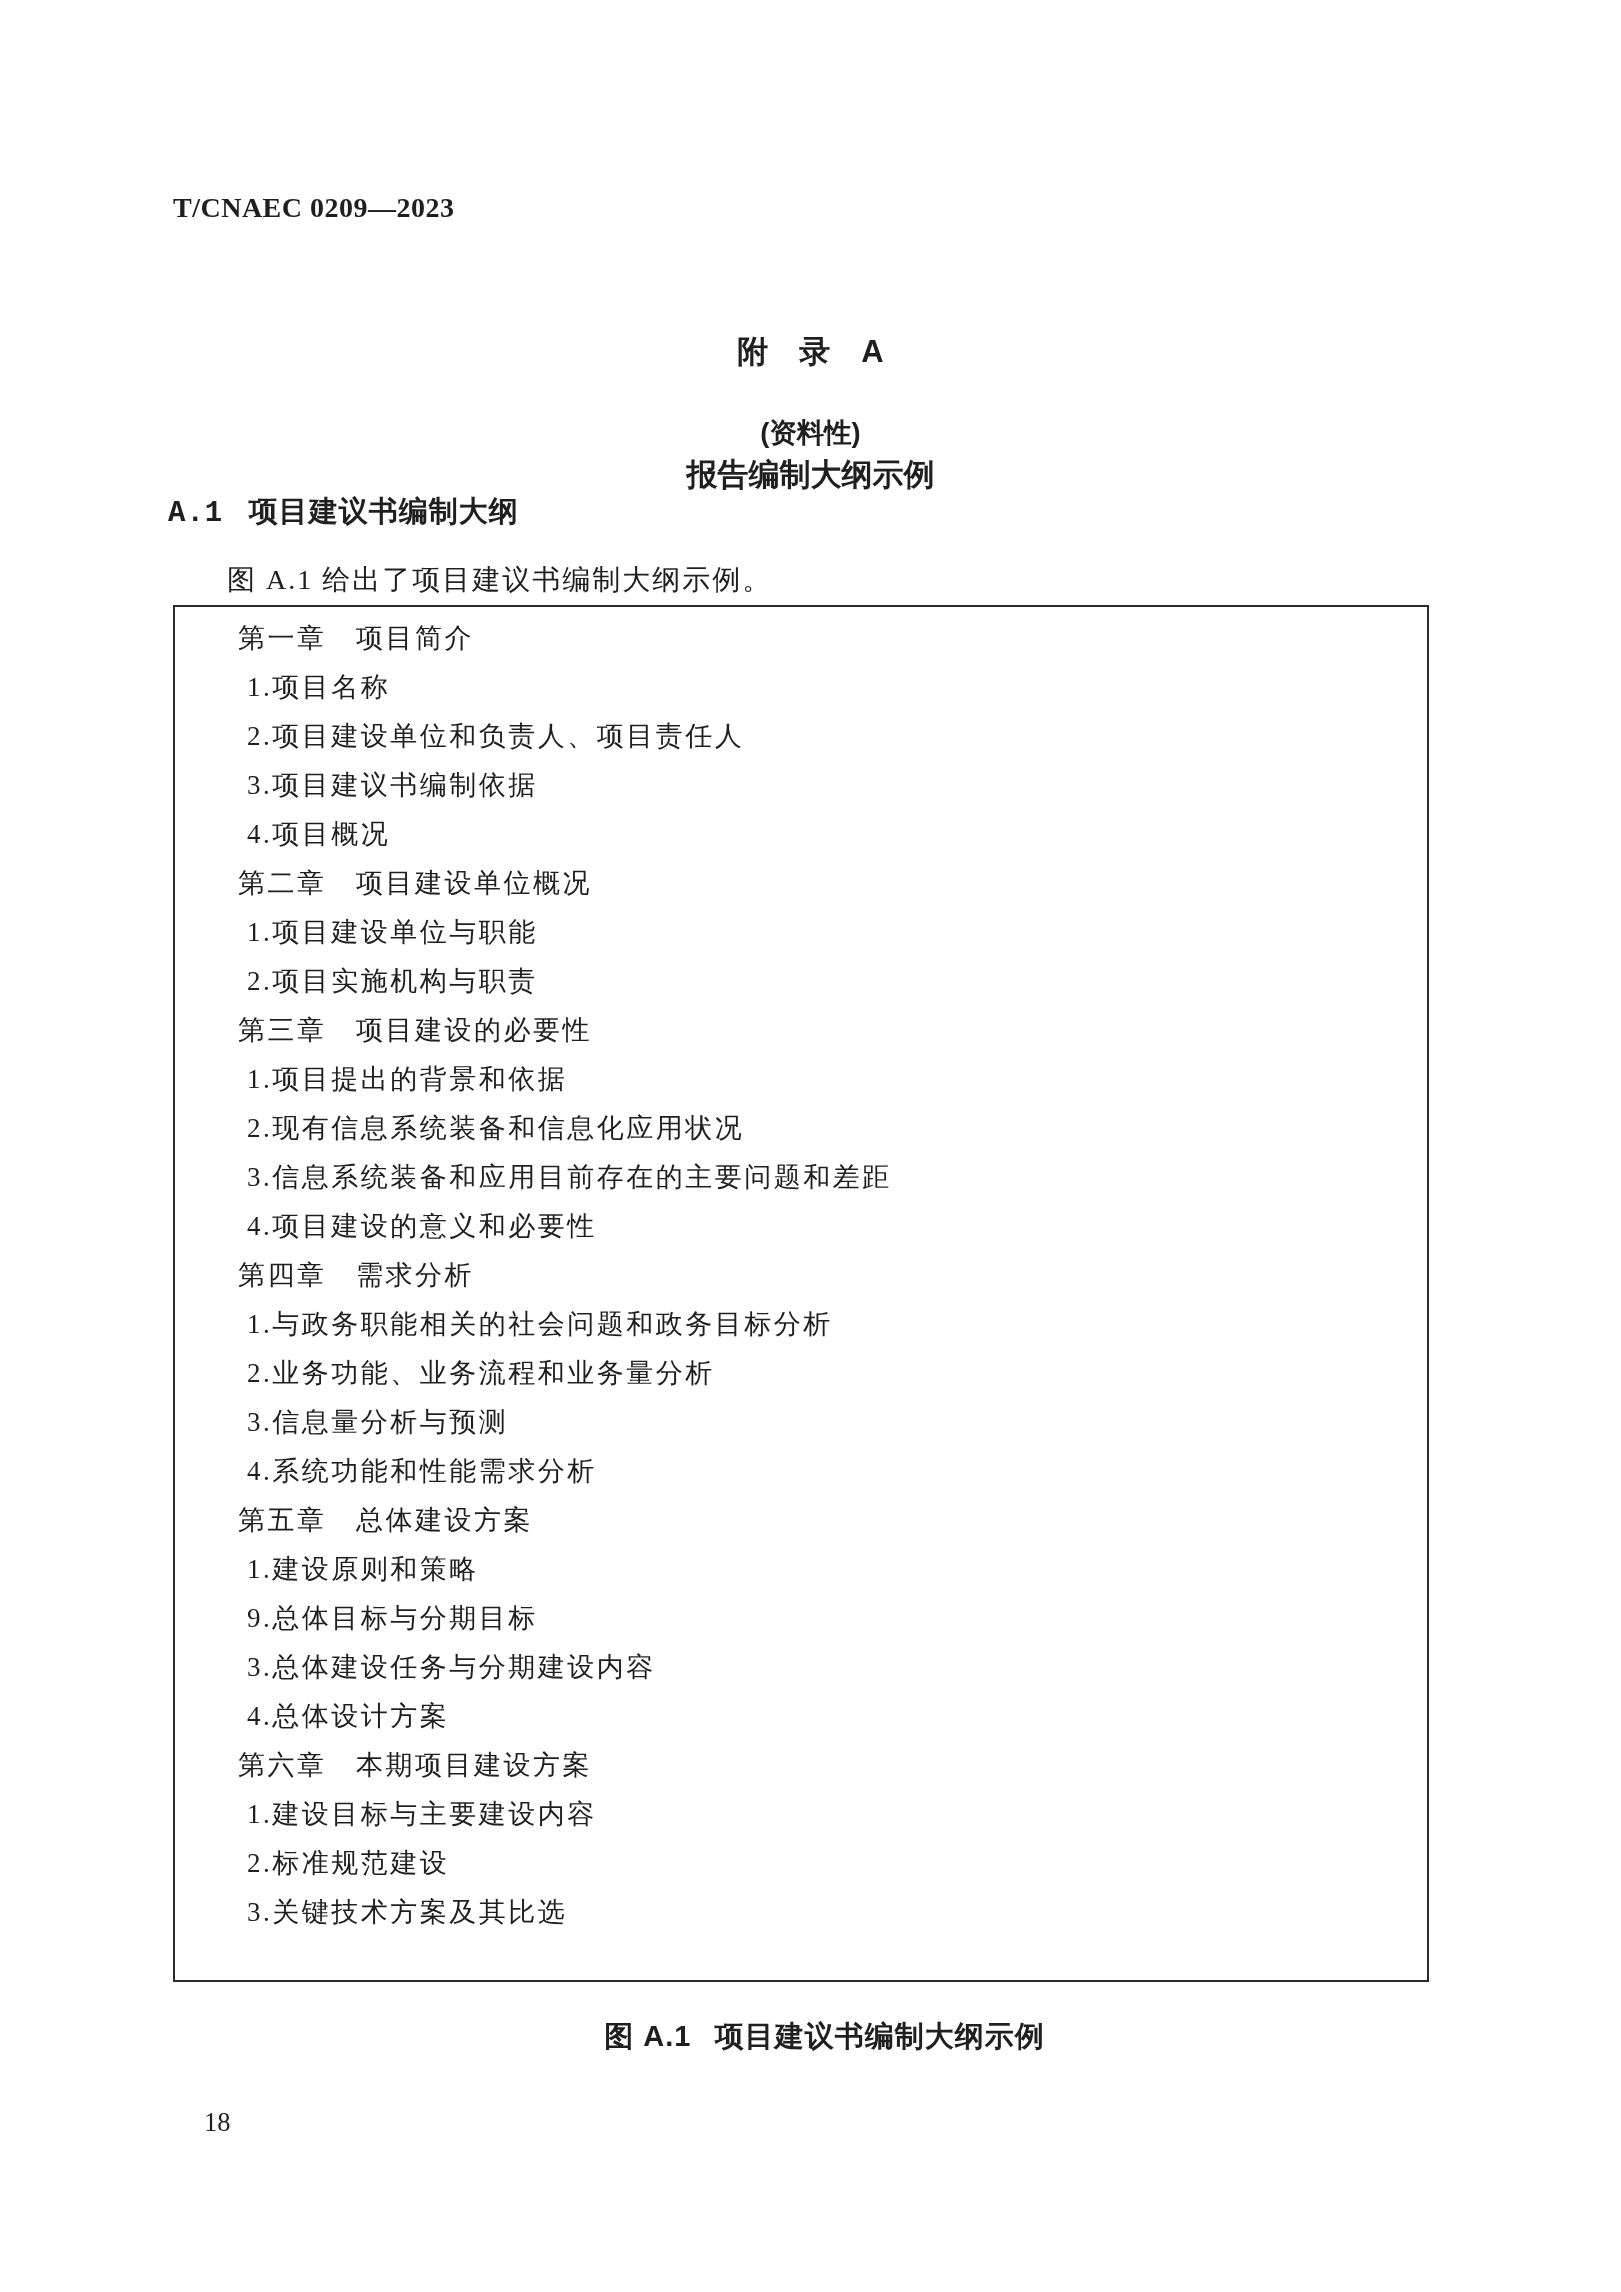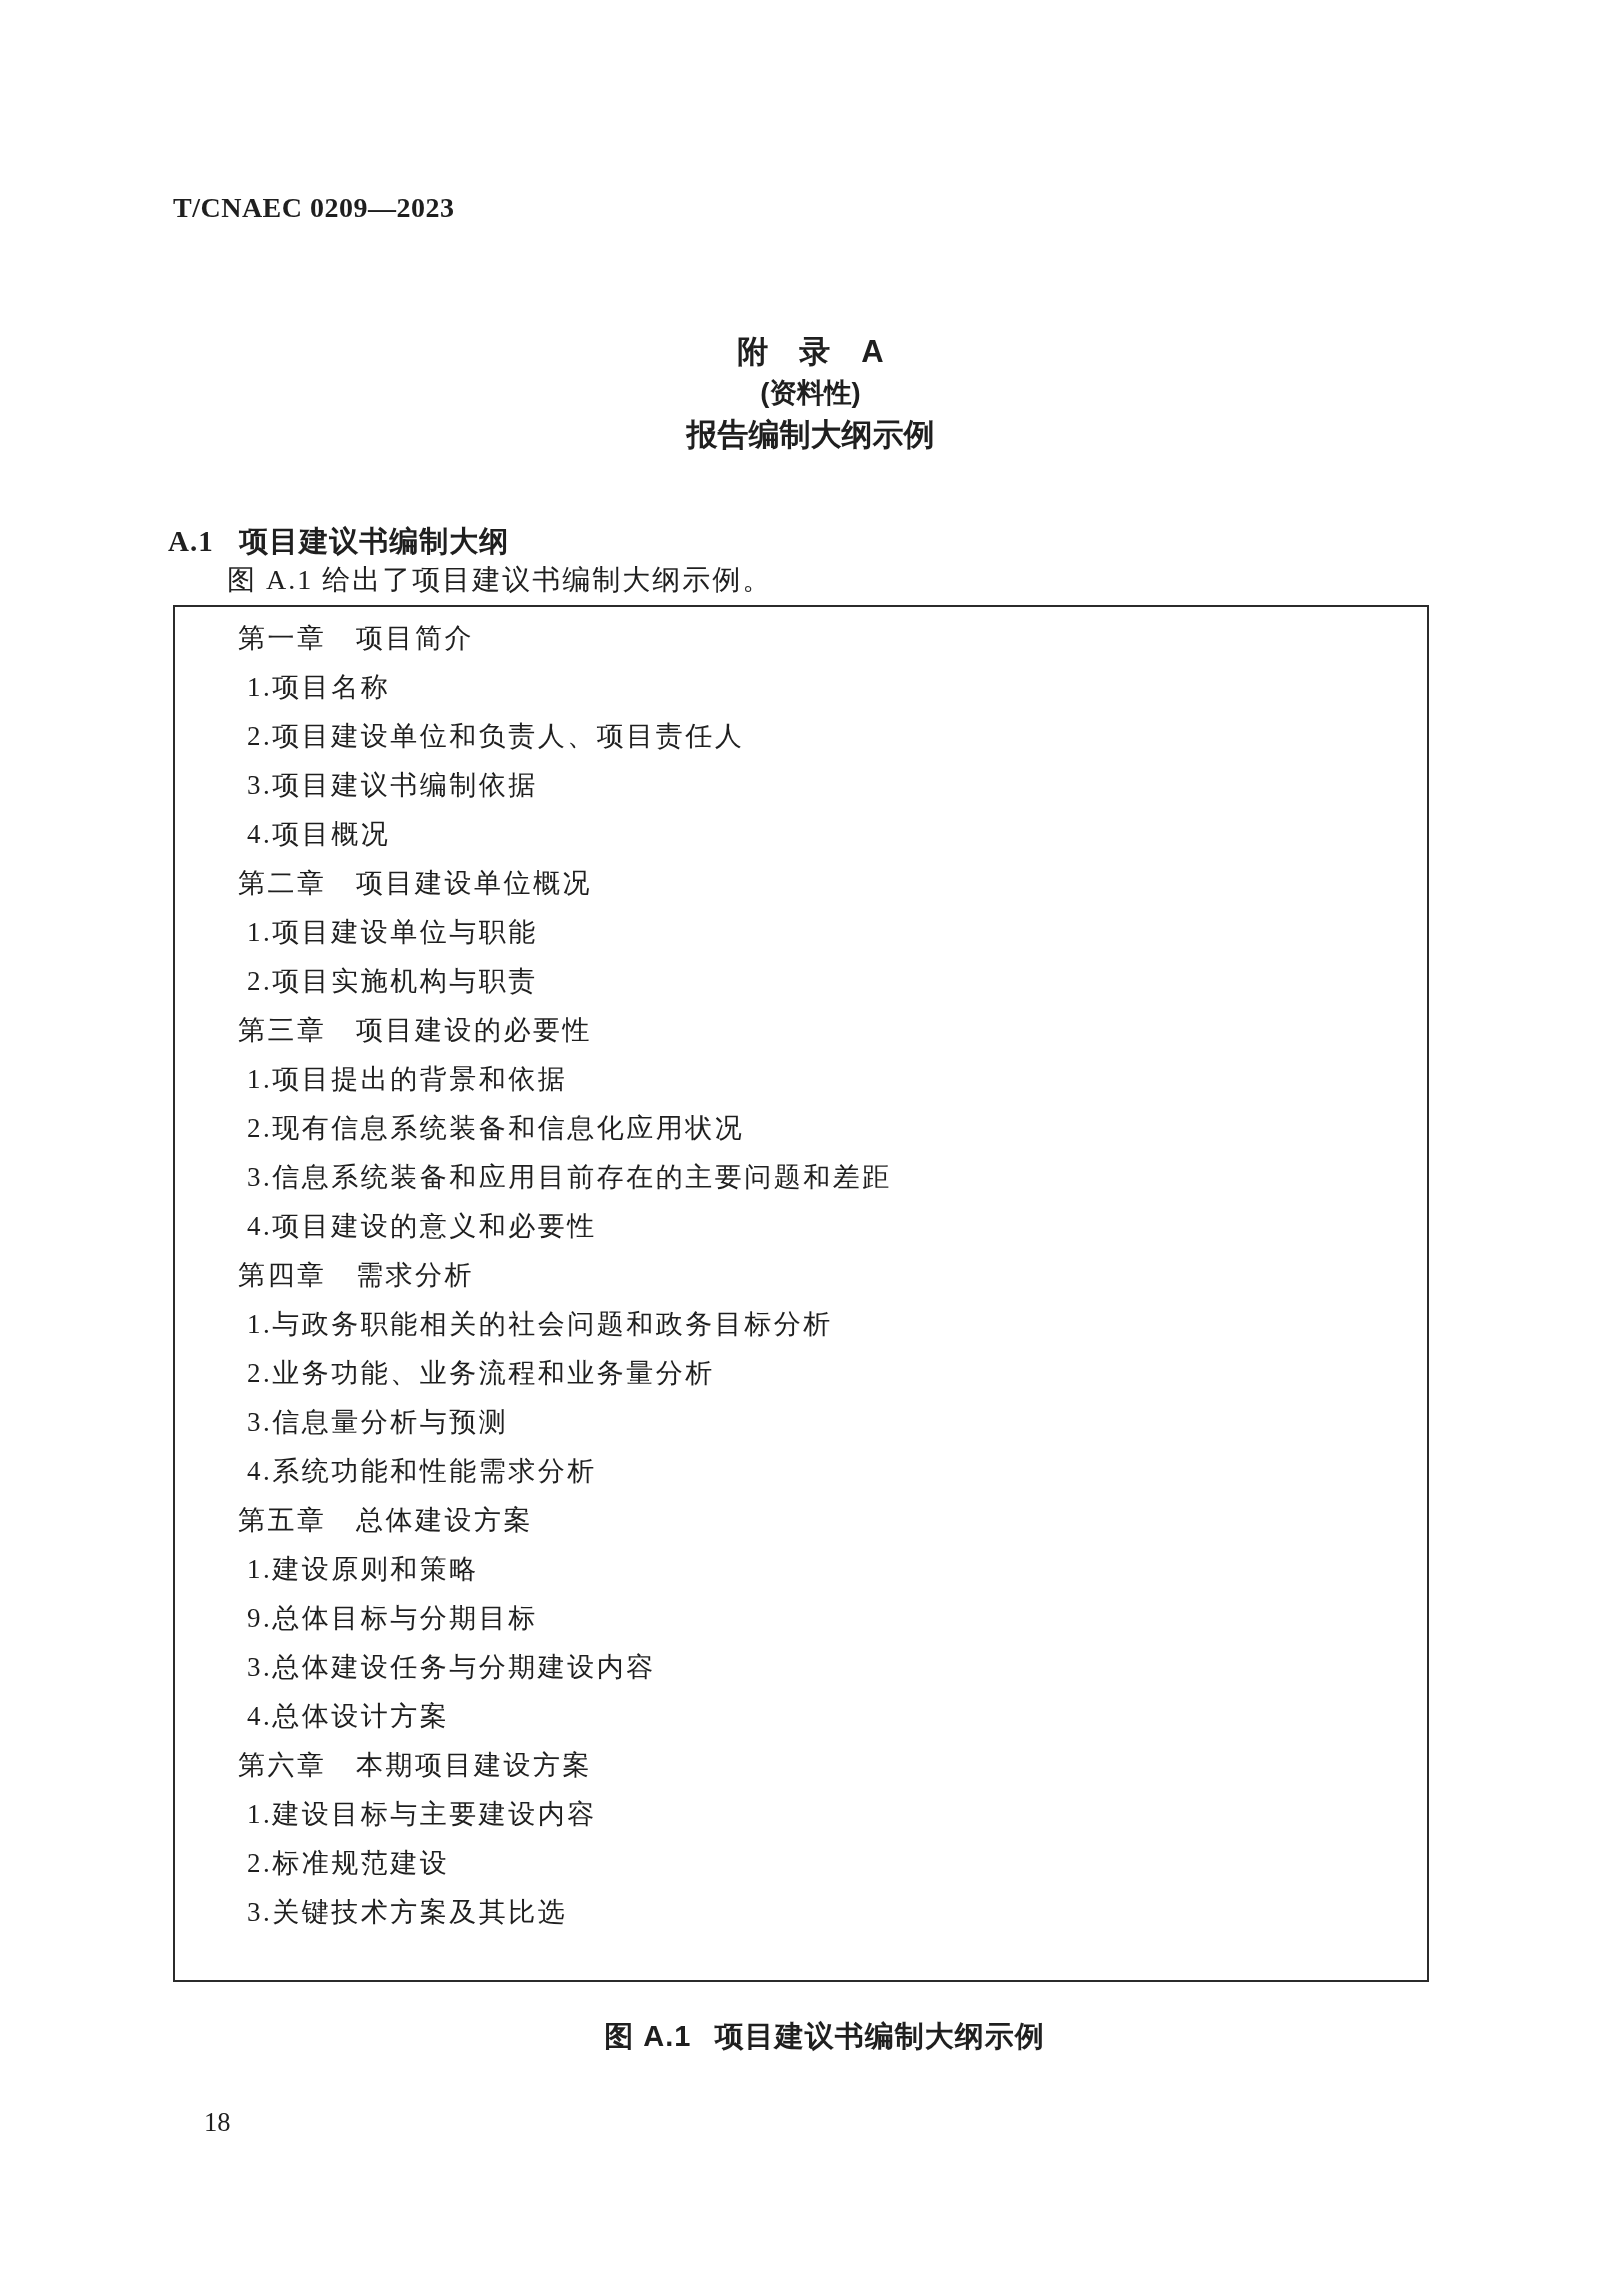--- a/index.html
+++ b/index.html
@@ -25,27 +25,27 @@
   .title-block {
     position: absolute;
     left: 0;
     top: 331px;
     width: 100%;
     text-align: center;
     font-family: "Liberation Sans", "DejaVu Sans", sans-serif;
     font-weight: bold;
   }
   .appendix-label   { font-size: 31px; line-height: 41px; }
-  .appendix-type    { font-size: 27.4px; line-height: 41px; }
+  .appendix-type    { font-size: 27.4px; line-height: 41px; margin-top: 40px; }
   .appendix-title   { font-size: 31px; line-height: 43px; }
   .section-heading {
     position: absolute;
     left: 168px;
-    top: 522px;
-    font-family: Liberation Serif, serif;
+    top: 492px;
+    font-family: Liberation Mono, monospace;
     font-weight: bold;
     font-size: 29px;
     letter-spacing: 1px;
   }
   .section-heading .sec-num { margin-right: 25.5px; }
   .intro-paragraph {
     position: absolute;
     left: 227px;
     top: 561px;
     font-size: 28px;

